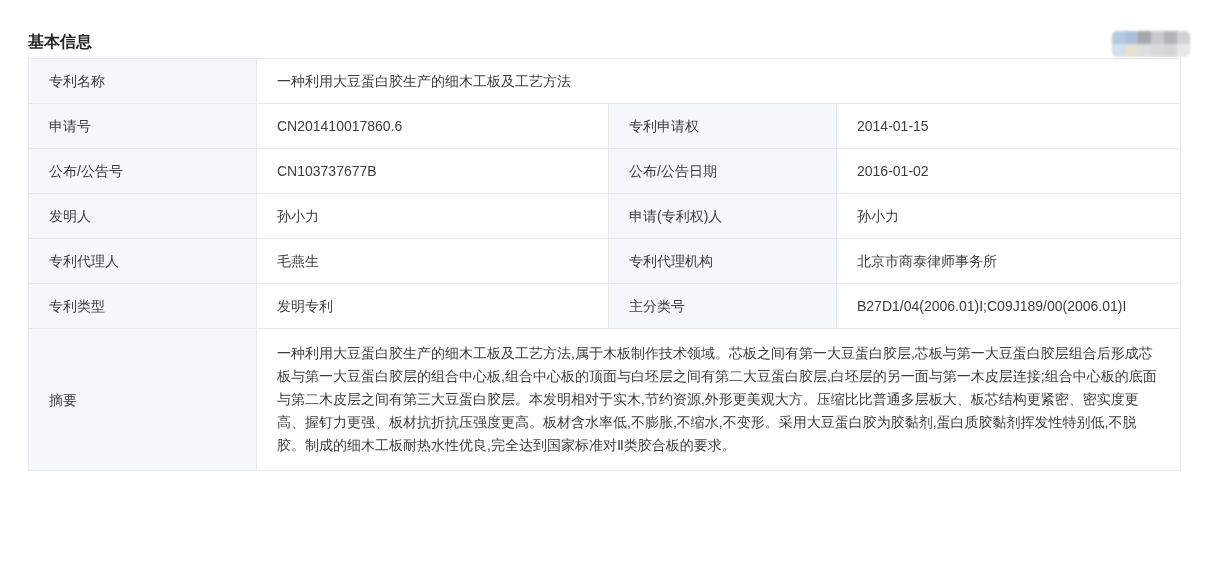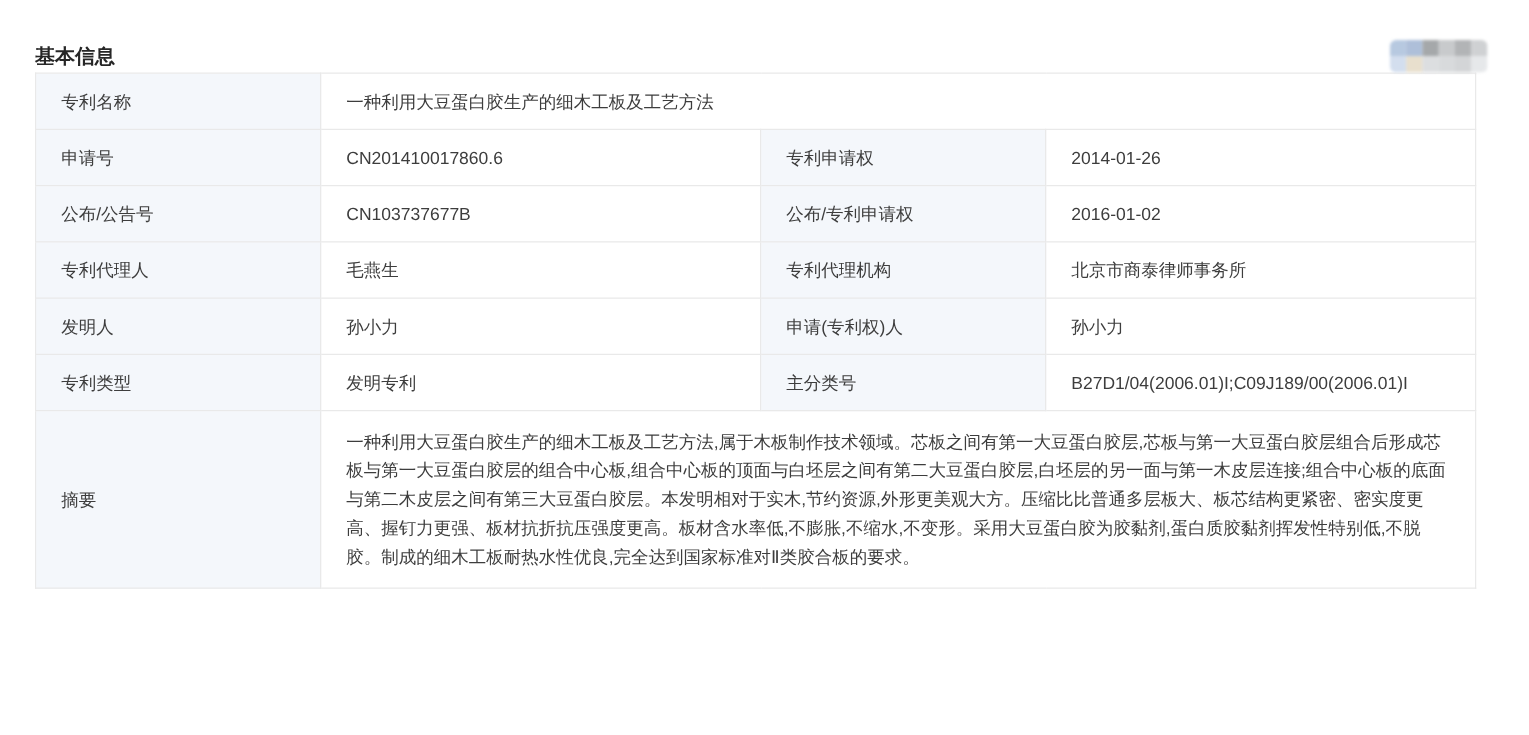--- a/index.html
+++ b/index.html
@@ -7,23 +7,23 @@
     margin: 0;
     width: 1223px;
     height: 588px;
     overflow: hidden;
     background: #ffffff;
     font-family: "Liberation Sans", "DejaVu Sans", sans-serif;
   }
   .page-header {
     display: flex;
     justify-content: space-between;
-    align-items: flex-end;
+    align-items: flex-start;
     height: 58px;
-    padding: 5px 33px 0 28px;
+    padding: 30px 33px 0 28px;
   }
   .page-title {
     font-size: 16px;
     font-weight: 700;
     color: #262626;
     line-height: 24px;
   }
   .redacted-badge {
     display: grid;
     grid-template-columns: repeat(6, 13px);
@@ -89,39 +89,39 @@
   </colgroup>
   <tbody>
     <tr class="single-row">
       <td class="label-cell">专利名称</td>
       <td class="value-cell" colspan="3">一种利用大豆蛋白胶生产的细木工板及工艺方法</td>
     </tr>
     <tr class="single-row">
       <td class="label-cell">申请号</td>
       <td class="value-cell">CN201410017860.6</td>
       <td class="label-cell">专利申请权</td>
-      <td class="value-cell">2014-01-26</td>
+      <td class="value-cell">2014-01-15</td>
     </tr>
     <tr class="single-row">
       <td class="label-cell">公布/公告号</td>
       <td class="value-cell">CN103737677B</td>
-      <td class="label-cell">公布/专利申请权</td>
+      <td class="label-cell">公布/公告日期</td>
       <td class="value-cell">2016-01-02</td>
+    </tr>
+    <tr class="single-row">
+      <td class="label-cell">发明人</td>
+      <td class="value-cell">孙小力</td>
+      <td class="label-cell">申请(专利权)人</td>
+      <td class="value-cell">孙小力</td>
     </tr>
     <tr class="single-row">
       <td class="label-cell">专利代理人</td>
       <td class="value-cell">毛燕生</td>
       <td class="label-cell">专利代理机构</td>
       <td class="value-cell">北京市商泰律师事务所</td>
-    </tr>
-    <tr class="single-row">
-      <td class="label-cell">发明人</td>
-      <td class="value-cell">孙小力</td>
-      <td class="label-cell">申请(专利权)人</td>
-      <td class="value-cell">孙小力</td>
     </tr>
     <tr class="single-row">
       <td class="label-cell">专利类型</td>
       <td class="value-cell">发明专利</td>
       <td class="label-cell">主分类号</td>
       <td class="value-cell">B27D1/04(2006.01)I;C09J189/00(2006.01)I</td>
     </tr>
     <tr class="abstract-row">
       <td class="label-cell">摘要</td>
       <td class="value-cell" colspan="3">一种利用大豆蛋白胶生产的细木工板及工艺方法,属于木板制作技术领域。芯板之间有第一大豆蛋白胶层,芯板与第一大豆蛋白胶层组合后形成芯板与第一大豆蛋白胶层的组合中心板,组合中心板的顶面与白坯层之间有第二大豆蛋白胶层,白坯层的另一面与第一木皮层连接;组合中心板的底面与第二木皮层之间有第三大豆蛋白胶层。本发明相对于实木,节约资源,外形更美观大方。压缩比比普通多层板大、板芯结构更紧密、密实度更高、握钉力更强、板材抗折抗压强度更高。板材含水率低,不膨胀,不缩水,不变形。采用大豆蛋白胶为胶黏剂,蛋白质胶黏剂挥发性特别低,不脱胶。制成的细木工板耐热水性优良,完全达到国家标准对Ⅱ类胶合板的要求。</td>

